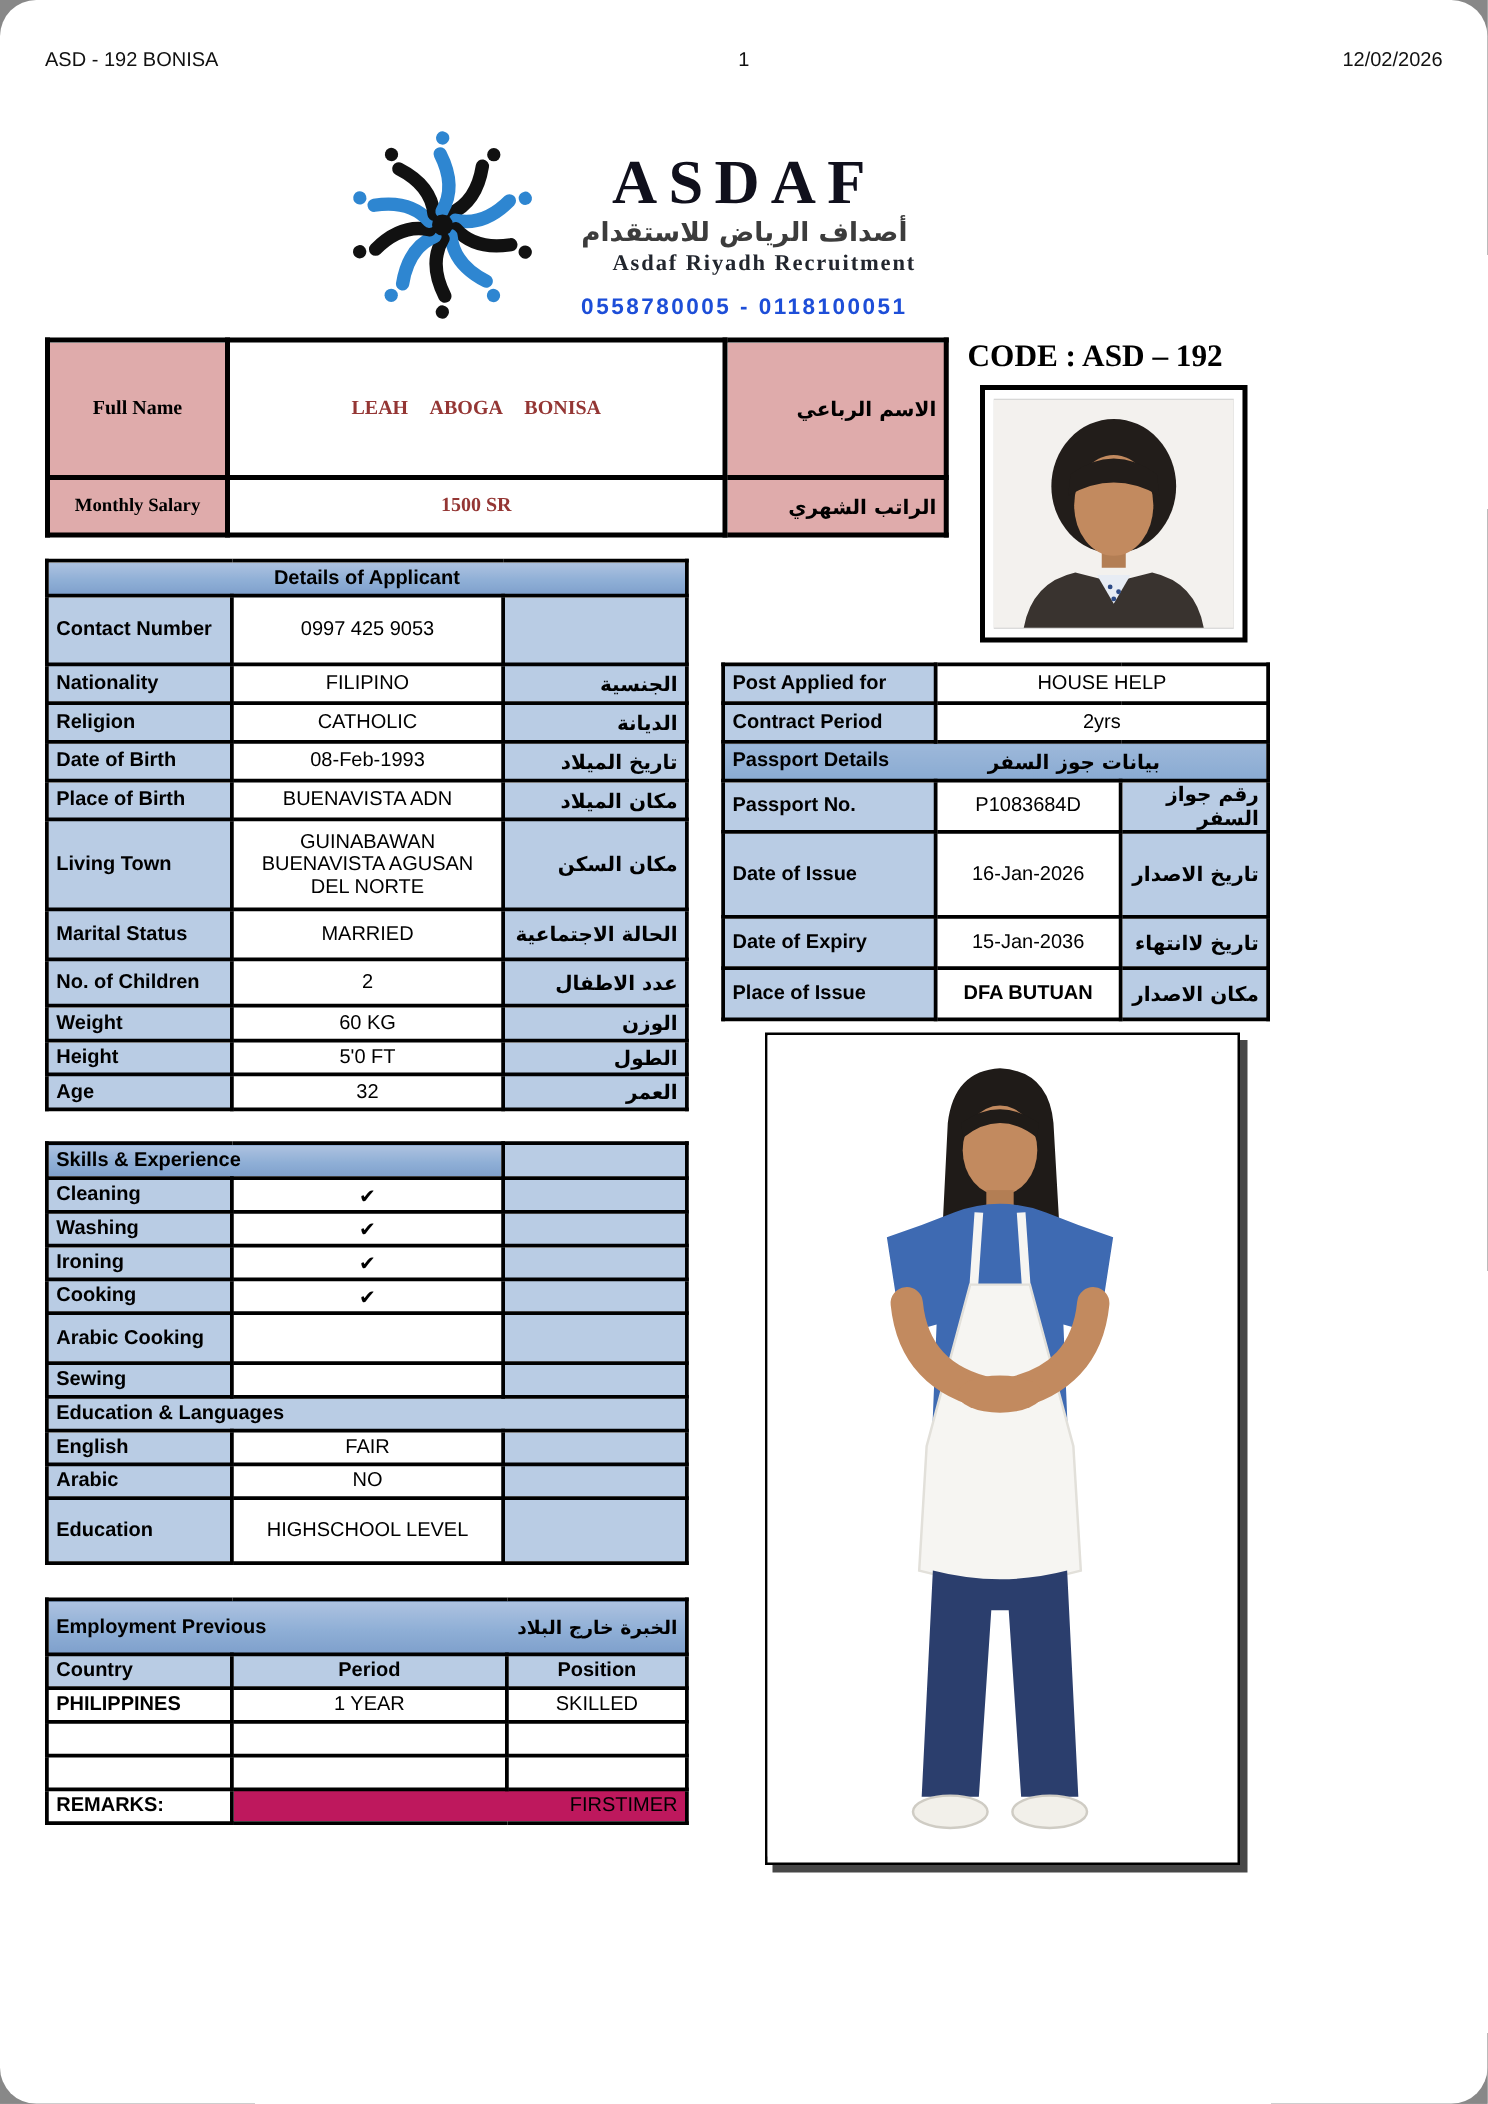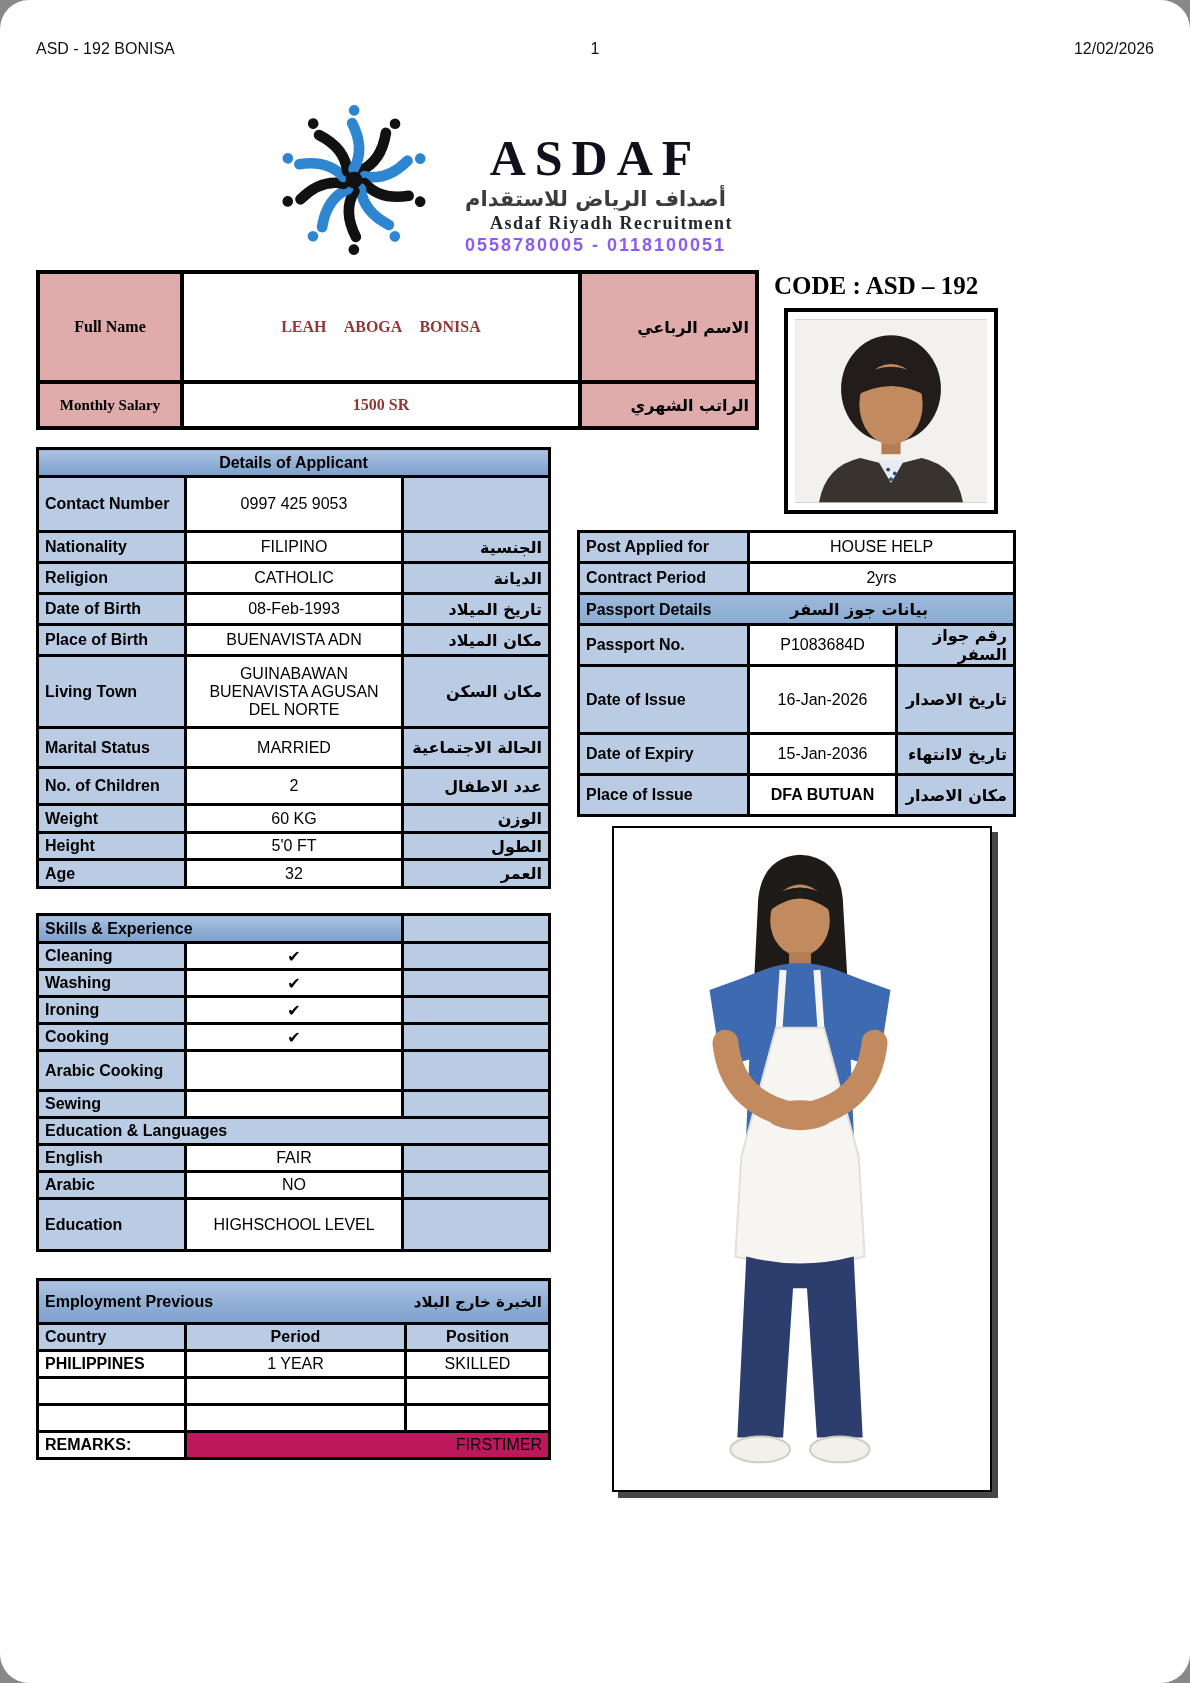--- a/index.html
+++ b/index.html
@@ -13,33 +13,33 @@
   .runhead .r{position:absolute;right:0;}
 
   
   .logo-wrap{top:104px;left:268px;display:flex;align-items:flex-end;gap:18px;}
   .logo-text{display:flex;flex-direction:column;align-items:center;}
   .logo-name{font-family:"Liberation Serif","DejaVu Serif",serif;font-weight:bold;
              font-size:50px;letter-spacing:9px;color:#10101c;line-height:1;}
   .logo-ar{font-family:"DejaVu Sans",sans-serif;font-weight:bold;font-size:21px;color:#3c3c3c;margin-top:4px;}
   .logo-en{font-family:"Liberation Serif","DejaVu Serif",serif;font-weight:bold;font-size:18px;
            letter-spacing:1.5px;color:#22262e;margin-top:2px;margin-left:32px;}
-  .logo-ph{font-size:18px;font-weight:bold;color:#8b5cf6;letter-spacing:2px;margin-top:1px;}
+  .logo-ph{font-size:18px;font-weight:bold;color:#1d4ed8;letter-spacing:2px;margin-top:14px;}
 
   
   table.tbl{border-collapse:collapse;table-layout:fixed;}
   table.tbl td{border:3px solid #000;padding:0 6px;font-size:16px;vertical-align:middle;overflow:hidden;}
   .lbl{background:#b9cce4;font-weight:bold;text-align:left;}
   .val{background:#fff;text-align:center;}
   .arc{background:#b9cce4;font-weight:bold;text-align:right;font-family:"DejaVu Sans",sans-serif;font-size:15px;}
   .hdr-grad{background:linear-gradient(180deg,#adc2e0 0%,#8fafd6 55%,#7fa0cc 100%);
             font-weight:bold;text-align:center;font-size:16px;}
   .hdr-flat{background:#b9cce4;font-weight:bold;text-align:left;font-size:16px;}
   .pass-hdr{background:linear-gradient(180deg,#9db8da,#8aabd2);font-weight:bold;}
-  .pass-hdr .wrap{display:flex;align-items:flex-end;}
+  .pass-hdr .wrap{display:flex;align-items:center;}
   .pass-hdr .ar-mid{flex:1;text-align:center;font-family:"DejaVu Sans",sans-serif;}
 
   
   .pinkcell{background:#dfabab;text-align:center;font-family:"Liberation Serif","DejaVu Serif",serif;
             font-weight:bold;font-size:17px;}
   .pink-ar{background:#dfabab;text-align:right;font-family:"DejaVu Sans",sans-serif;
            font-weight:bold;font-size:17px;}
   table.name-tbl td{border:4px solid #000;}
   .big-red{color:#943634;font-family:"Liberation Serif","DejaVu Serif",serif;font-weight:bold;
            font-size:29px;text-align:center;word-spacing:14px;background:#fff;}

